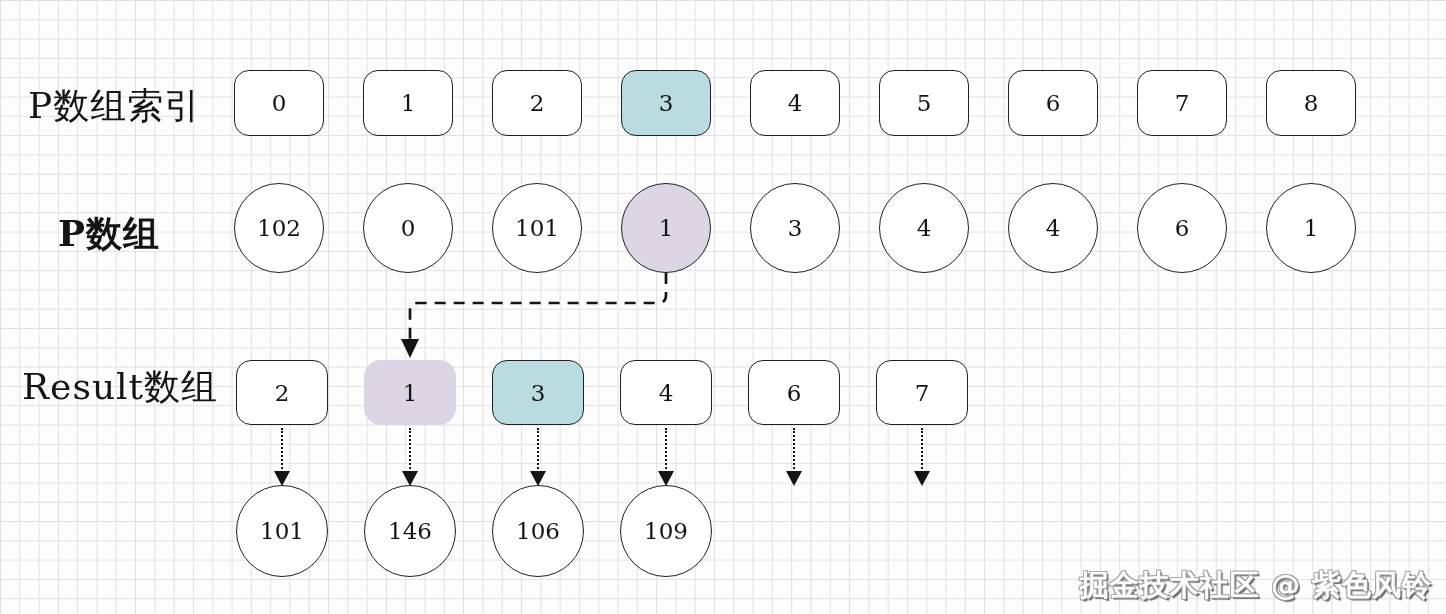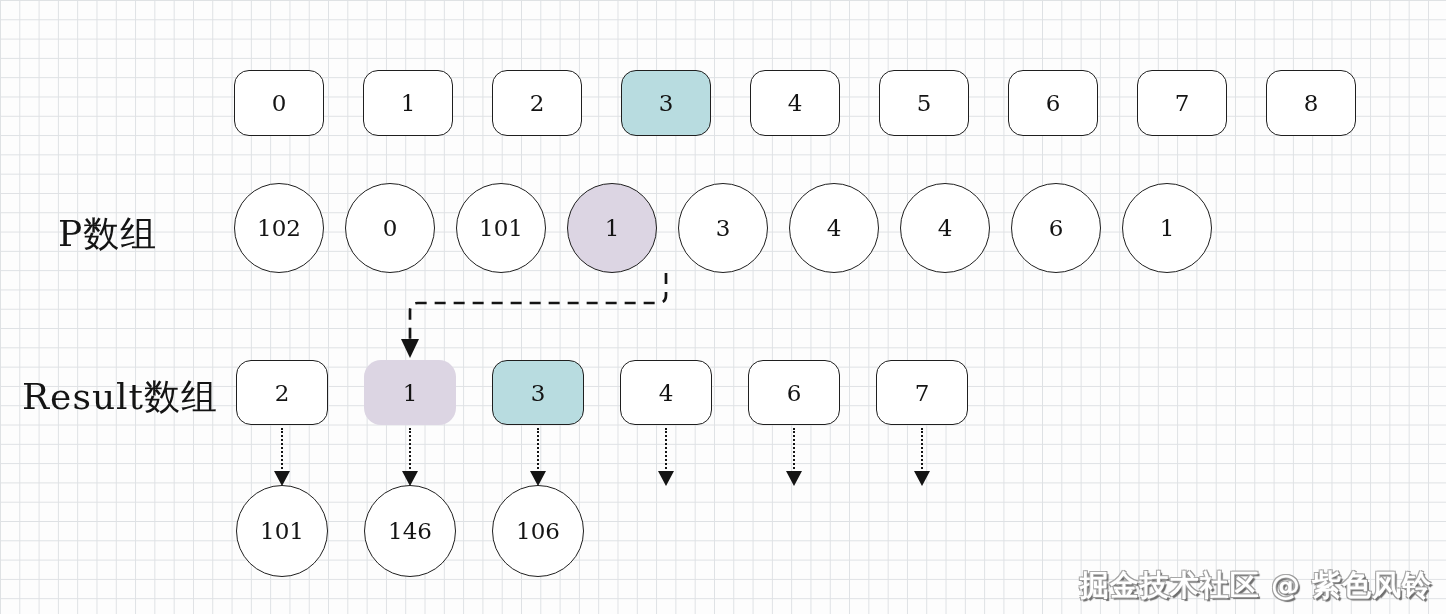--- a/index.html
+++ b/index.html
@@ -15,26 +15,26 @@
     font-family:"DejaVu Serif","Liberation Serif",serif;
     color:#141414;
   }
   .row-label {
     position:absolute;
     font-size:36px;
     letter-spacing:1px;
     white-space:nowrap;
   }
   .label-pindex { left:28px;  top:82px;  }
-  .label-parray { left:58px;  top:210px; }
-  .label-result { left:22px;  top:373px; }
+  .label-parray { left:58px;  top:210px;font-weight:bold; }
+  .label-result { left:22px;  top:363px; }
 
   .row { position:absolute; display:flex; }
   .row-index   { left:234px; top:70px;  gap:39px; }
-  .row-parray  { left:234px; top:183px; gap:21px; }
+  .row-parray  { left:234px; top:183px; gap:39px; }
   .row-result  { left:236px; top:360px; gap:36px; }
   .row-targets { left:236px; top:485px; gap:36px; }
 
   .box {
     width:90px; height:66px;
     border:1.7px solid var(--stroke,#1f1f1f);
     border-radius:15px;
     background:#fff;
     display:flex; align-items:center; justify-content:center;
     font-size:23px;
@@ -79,20 +79,21 @@
     color:#ffffff; letter-spacing:1px; white-space:nowrap;
     text-shadow:-1px -1px 0 #a8a8a8, 1px -1px 0 #9a9a9a,
                 -1px 1px 0 #9a9a9a, 2px 2px 1px #6e6e6e;
   }
 </style>
 </head>
 <body>
 
 <div class="canvas">
 
+  <div class="row-label label-pindex">P数组索引</div>
   <div class="row-label label-parray">P数组</div>
   <div class="row-label label-result">Result数组</div>
 
   <div class="row row-index">
     <div class="box">0</div>
     <div class="box">1</div>
     <div class="box">2</div>
     <div class="box teal">3</div>
     <div class="box">4</div>
     <div class="box">5</div>
@@ -119,20 +120,21 @@
     <div class="box teal">3</div>
     <div class="box">4</div>
     <div class="box">6</div>
     <div class="box">7</div>
   </div>
 
   <div class="row row-targets">
     <div class="circle">101</div>
     <div class="circle">146</div>
     <div class="circle">106</div>
+    <div class="circle">109</div>
   </div>
 
   <svg class="overlay" width="1446" height="614" viewBox="0 0 1446 614">
     <path d="M666 273 L666 295 Q666 303 658 303 L418 303 Q410 303 410 311 L410 340" fill="none" stroke="#141414" stroke-width="2.7" stroke-dasharray="11 8"></path>
     <polygon points="401,339 419,339 410,358" fill="#141414"></polygon>
   </svg>
 
   <div class="varrow va1"></div>
   <div class="varrow va2"></div>
   <div class="varrow va3"></div>

